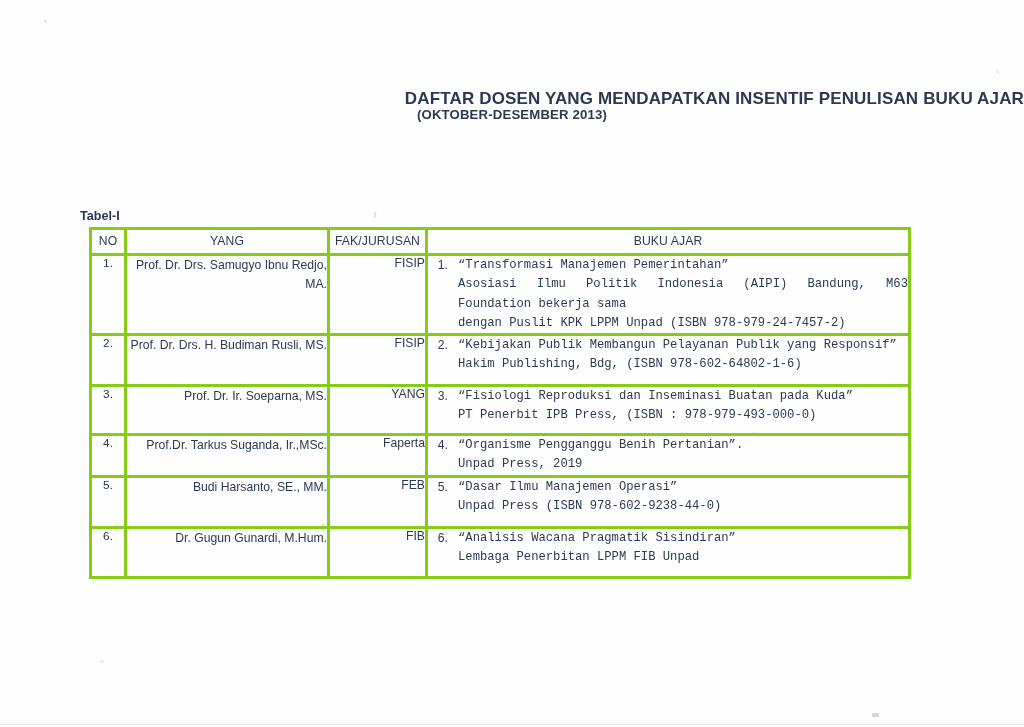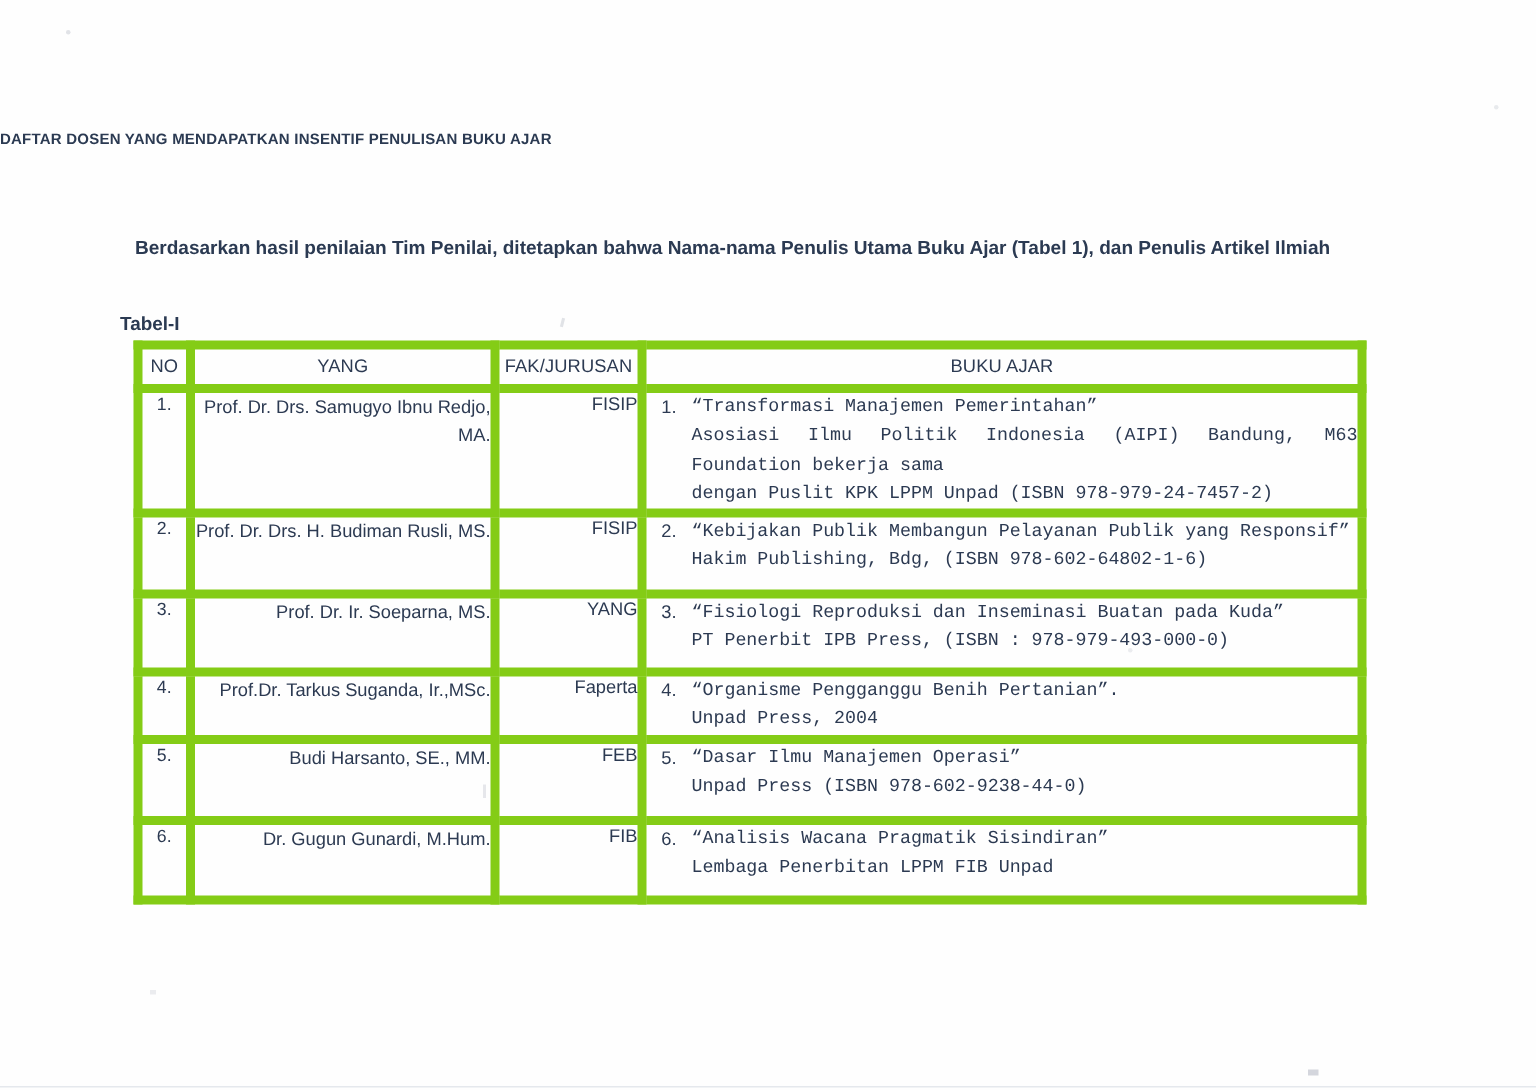--- a/index.html
+++ b/index.html
@@ -37,22 +37,22 @@
     background: #dfe2e8;
     opacity: .8;
   }
 
   
   .doc-title {
     position: absolute;
     left: 0;
     right: 0;
     top: 86px;
-    text-align: left;
-    font-size: 10px;
+    text-align: right;
+    font-size: 17px;
     font-weight: bold;
     letter-spacing: .15px;
     line-height: 1.55;
     color: #2b3a52;
   }
   .doc-subtitle {
     position: absolute;
     left: 0;
     right: 0;
     top: 107px;
@@ -99,21 +99,21 @@
   }
   table.daftar {
     width: 100%;
     border-collapse: collapse;
     table-layout: fixed;
     font-size: 12.2px;
     color: #2c3a52;
   }
   table.daftar th,
   table.daftar td {
-    border: 6px solid #84cc16;
+    border: 3px solid #84cc16;
     vertical-align: top;
     padding: 0;
   }
   table.daftar thead th {
     text-align: center;
     font-weight: normal;
     padding: 4px 2px 5px;
     font-size: 12.2px;
     letter-spacing: .1px;
   }
@@ -177,23 +177,23 @@
   <div class="scan-speck" style="left:44px; top:20px; width:3px; height:3px; border-radius:50%;"></div>
   <div class="scan-speck" style="left:996px; top:70px; width:3px; height:3px; border-radius:50%; opacity:.4;"></div>
   <div class="scan-speck" style="left:100px; top:660px; width:4px; height:3px; opacity:.35;"></div>
   <div class="scan-speck" style="left:872px; top:713px; width:7px; height:4px; opacity:.8;"></div>
   <div class="scan-speck" style="left:322px; top:523px; width:2px; height:9px; opacity:.45;"></div>
   <div class="scan-speck" style="left:752px; top:432px; width:3px; height:3px; border-radius:50%; opacity:.35;"></div>
   <div class="scan-edge" style="top:724px;"></div>
 
   <div class="doc-title">DAFTAR DOSEN YANG MENDAPATKAN INSENTIF PENULISAN BUKU AJAR</div>
 
+  <div class="doc-subtitle">(OKTOBER-DESEMBER 2013)</div>
 
   <div class="intro">
-    <span>Berdasarkan hasil penilaian Tim Penilai, ditetapkan bahwa Nama-nama Penulis Utama Buku Ajar (Tabel 1), dan Penulis Artikel Ilmiah</span>
   </div>
 
   <div class="tabel-label">Tabel-I</div>
 
   <div class="tbl-wrap">
     <table class="daftar">
       <colgroup>
         <col class="c-no">
           <col class="c-nama">
           <col class="c-fak">
@@ -257,21 +257,21 @@
 
         <tr class="r3">
           <td class="no">4.</td>
           <td class="nama">Prof.Dr. Tarkus Suganda, Ir.,MSc.</td>
           <td class="fak">Faperta</td>
           <td class="buku">
             <div class="buku-inner">
               <span class="buku-idx">4.</span>
               <span class="buku-lines">
                 <span class="ln">“Organisme Pengganggu Benih Pertanian”.</span>
-                <span class="ln">Unpad Press, 2004</span>
+                <span class="ln">Unpad Press, 2019</span>
               </span>
             </div>
           </td>
         </tr>
 
         <tr class="r4">
           <td class="no">5.</td>
           <td class="nama">Budi Harsanto, SE., MM.</td>
           <td class="fak">FEB</td>
           <td class="buku">

